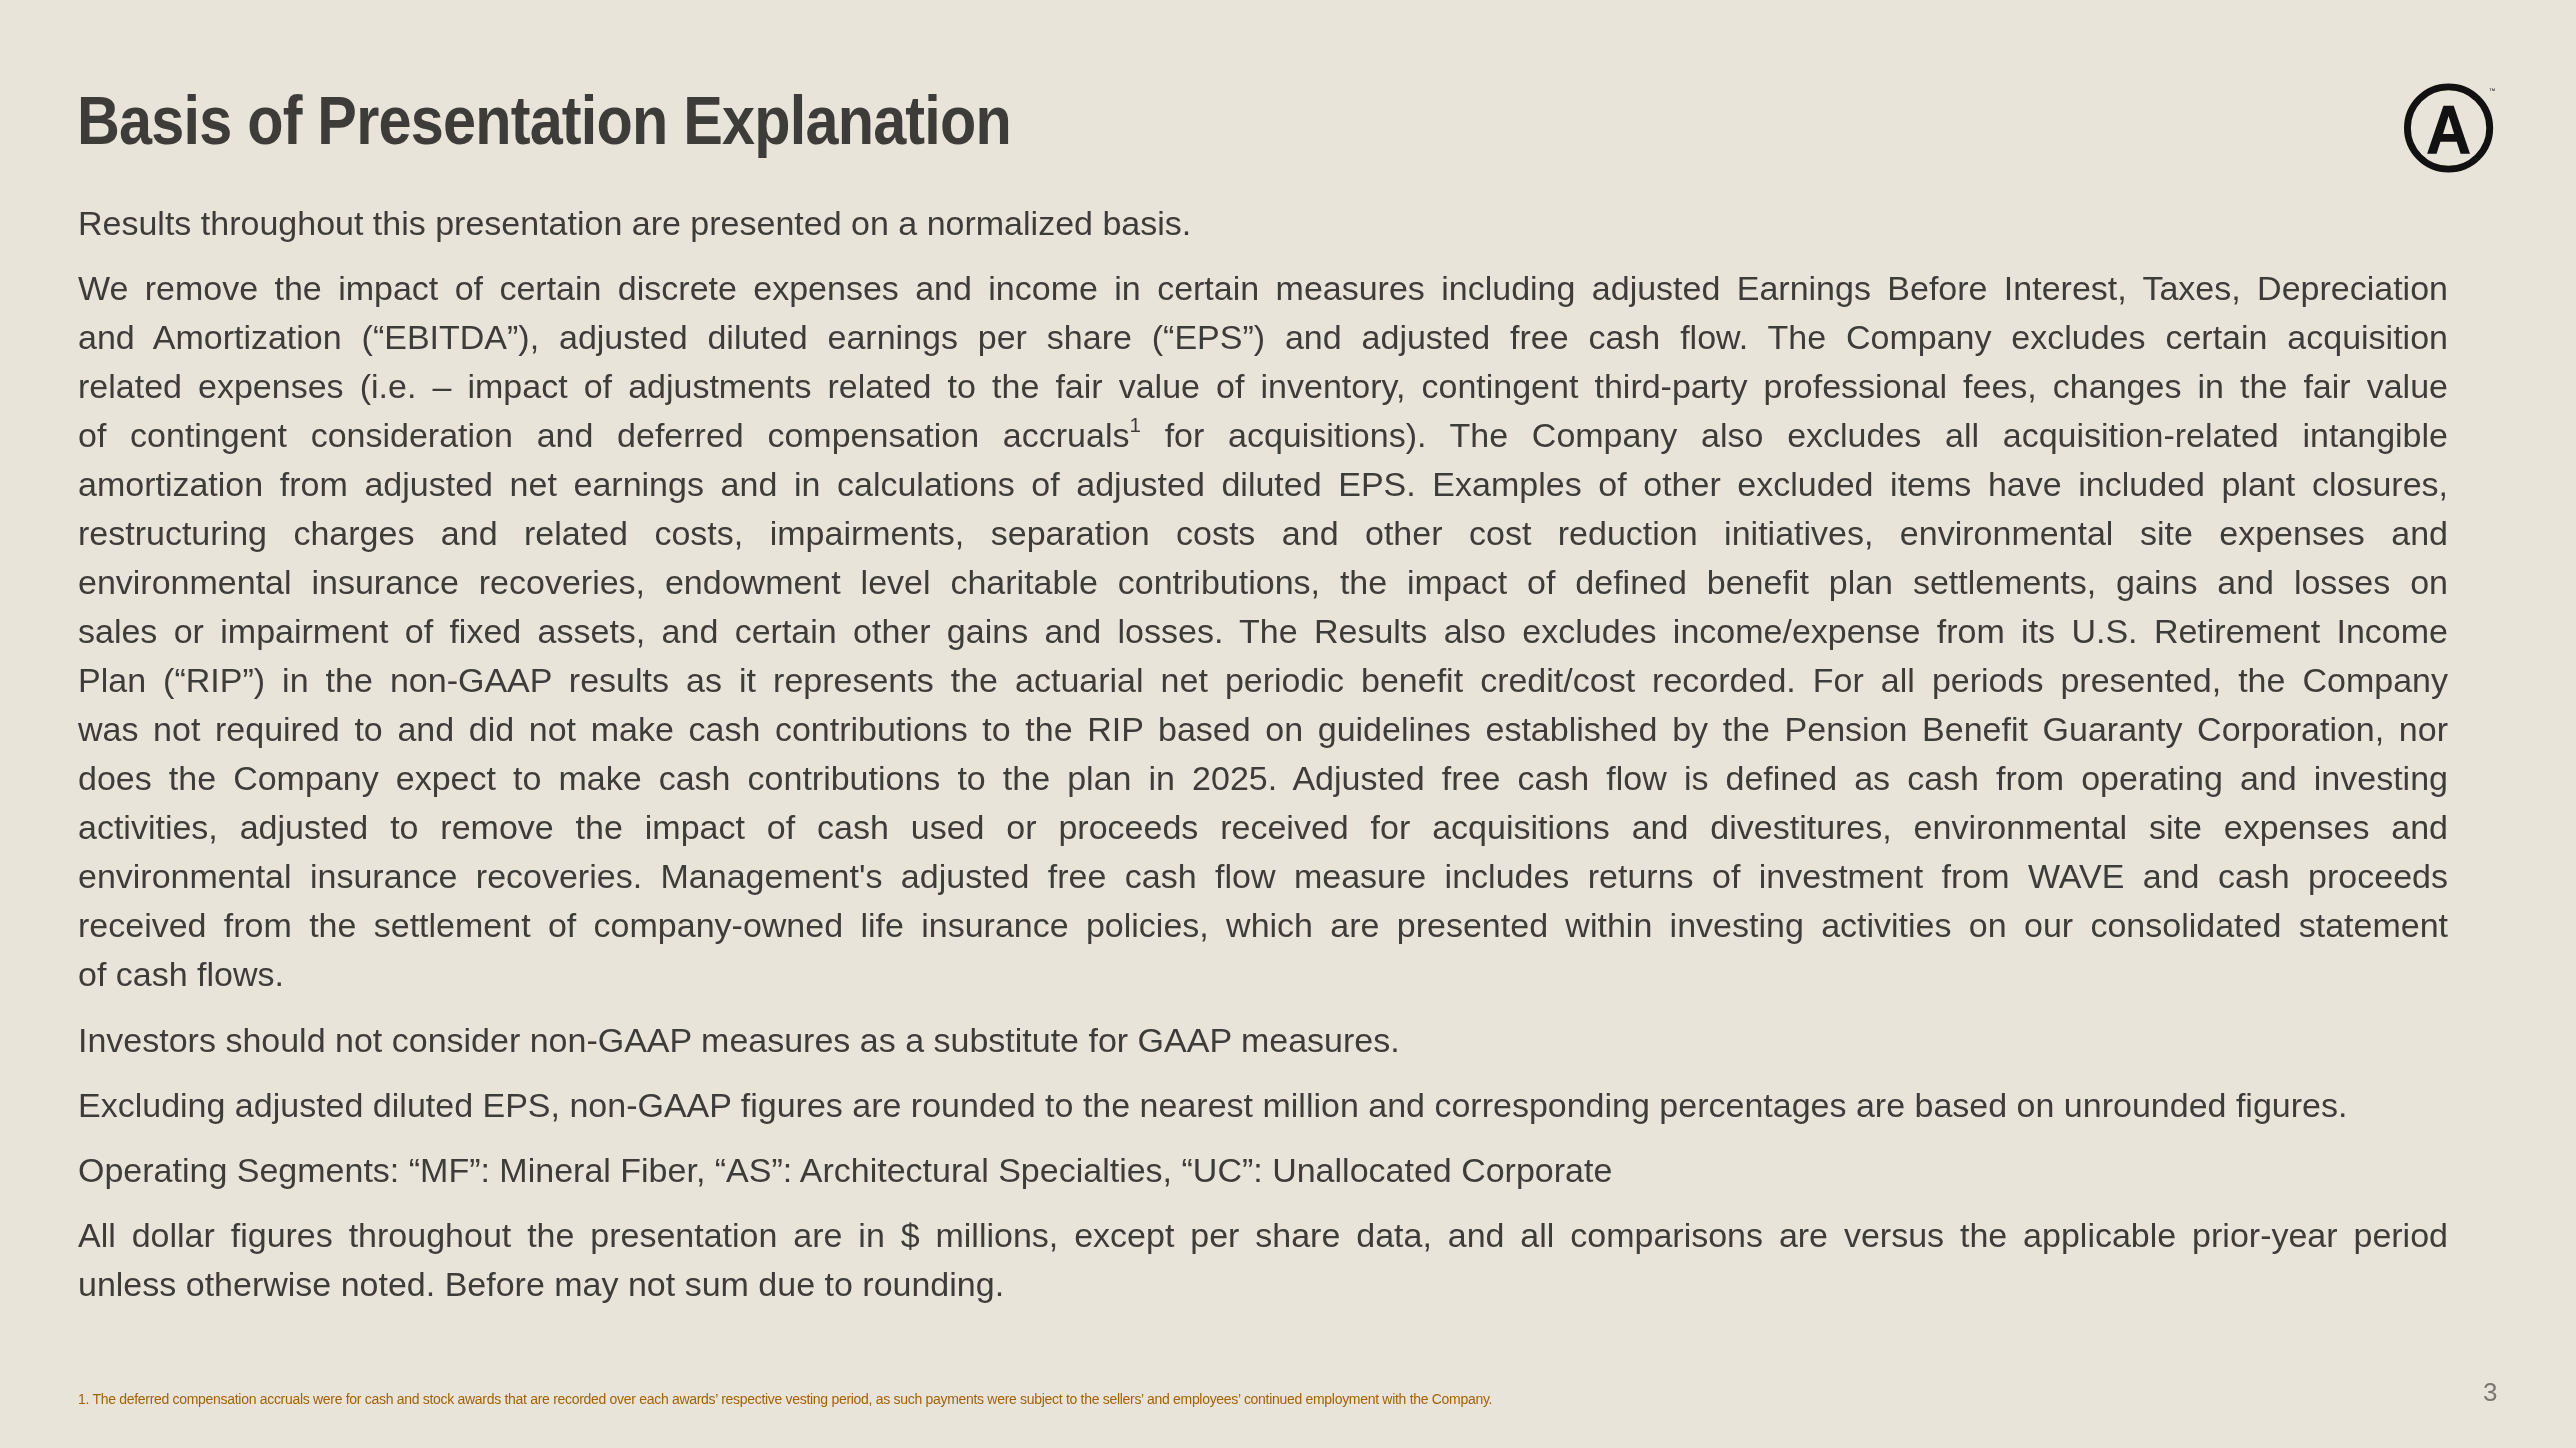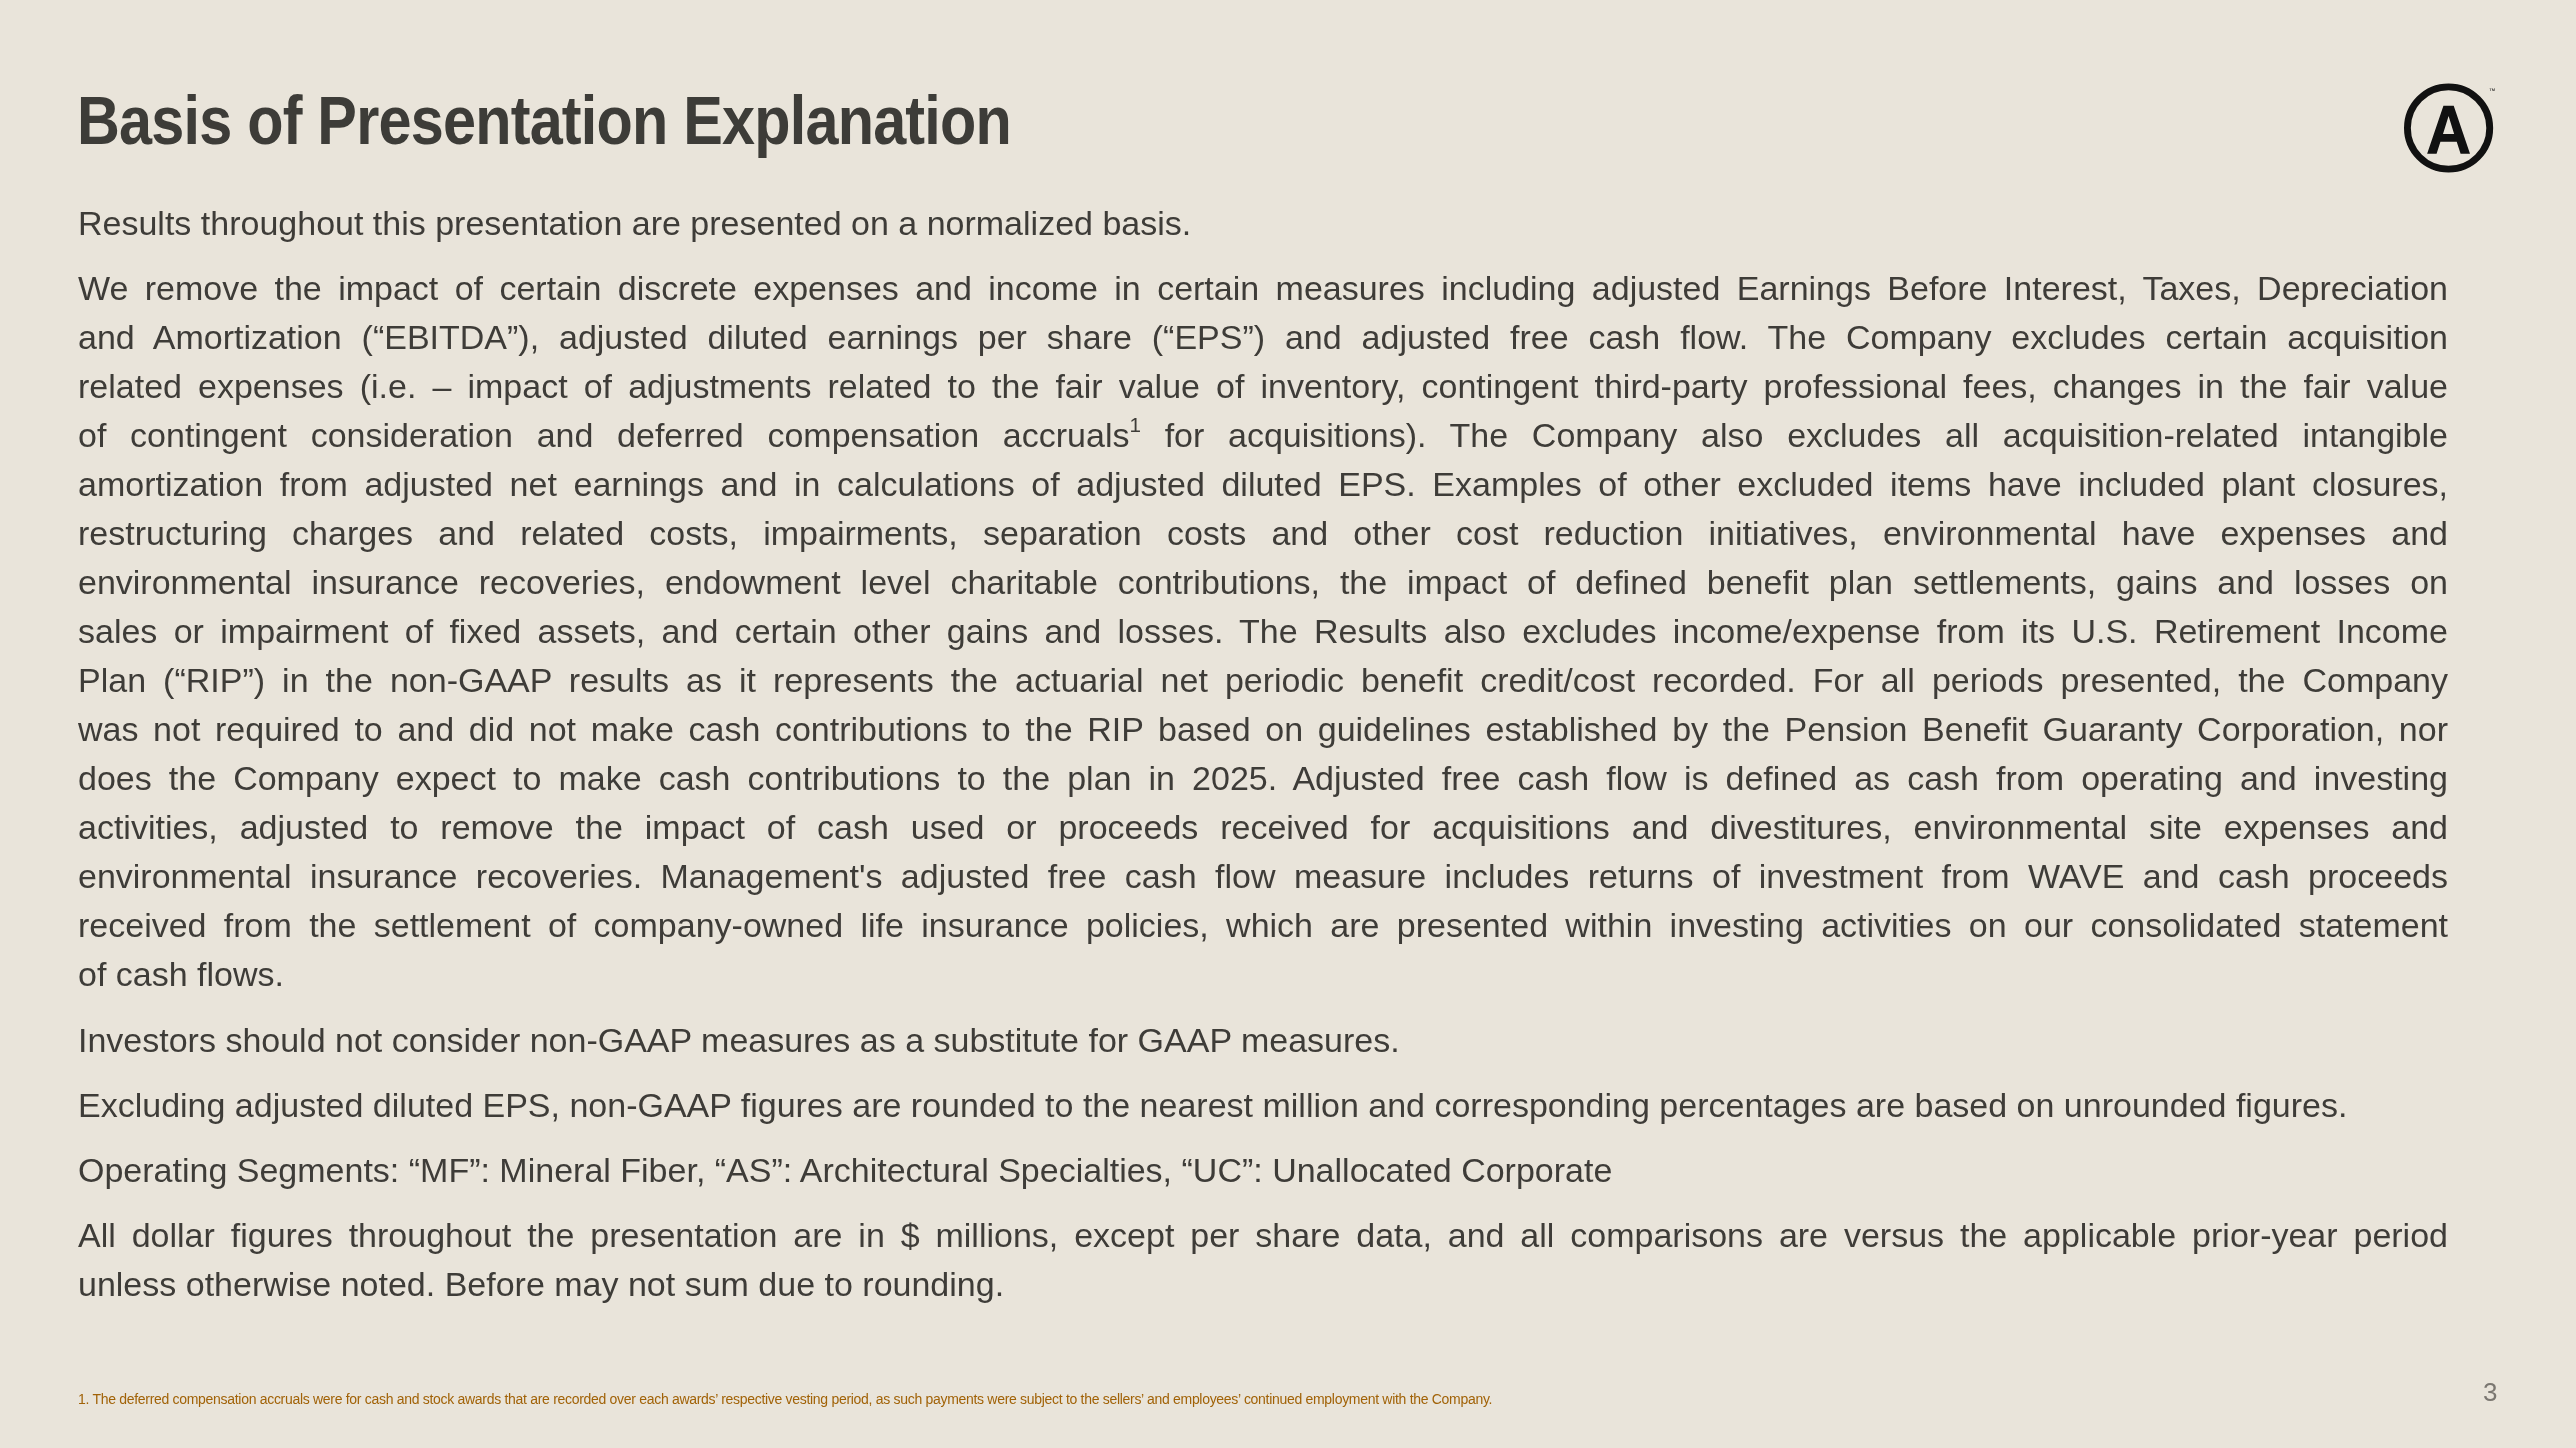--- a/index.html
+++ b/index.html
@@ -104,21 +104,21 @@
   <div class="para">
     <span class="line">Results throughout this presentation are presented on a normalized basis.</span>
   </div>
 
   <div class="para">
     <span class="line j">We remove the impact of certain discrete expenses and income in certain measures including adjusted Earnings Before Interest, Taxes, Depreciation</span>
     <span class="line j">and Amortization (“EBITDA”), adjusted diluted earnings per share (“EPS”) and adjusted free cash flow. The Company excludes certain acquisition</span>
     <span class="line j">related expenses (i.e. – impact of adjustments related to the fair value of inventory, contingent third-party professional fees, changes in the fair value</span>
     <span class="line j"><span>of contingent consideration and deferred compensation accruals</span><sup>1</sup> <span>for acquisitions). The Company also excludes all acquisition-related intangible</span></span>
     <span class="line j">amortization from adjusted net earnings and in calculations of adjusted diluted EPS. Examples of other excluded items have included plant closures,</span>
-    <span class="line j">restructuring charges and related costs, impairments, separation costs and other cost reduction initiatives, environmental have expenses and</span>
+    <span class="line j">restructuring charges and related costs, impairments, separation costs and other cost reduction initiatives, environmental site expenses and</span>
     <span class="line j">environmental insurance recoveries, endowment level charitable contributions, the impact of defined benefit plan settlements, gains and losses on</span>
     <span class="line j">sales or impairment of fixed assets, and certain other gains and losses. The Results also excludes income/expense from its U.S. Retirement Income</span>
     <span class="line j">Plan (“RIP”) in the non-GAAP results as it represents the actuarial net periodic benefit credit/cost recorded. For all periods presented, the Company</span>
     <span class="line j">was not required to and did not make cash contributions to the RIP based on guidelines established by the Pension Benefit Guaranty Corporation, nor</span>
     <span class="line j">does the Company expect to make cash contributions to the plan in 2025. Adjusted free cash flow is defined as cash from operating and investing</span>
     <span class="line j">activities, adjusted to remove the impact of cash used or proceeds received for acquisitions and divestitures, environmental site expenses and</span>
     <span class="line j">environmental insurance recoveries. Management's adjusted free cash flow measure includes returns of investment from WAVE and cash proceeds</span>
     <span class="line j">received from the settlement of company-owned life insurance policies, which are presented within investing activities on our consolidated statement</span>
     <span class="line">of cash flows.</span>
   </div>

